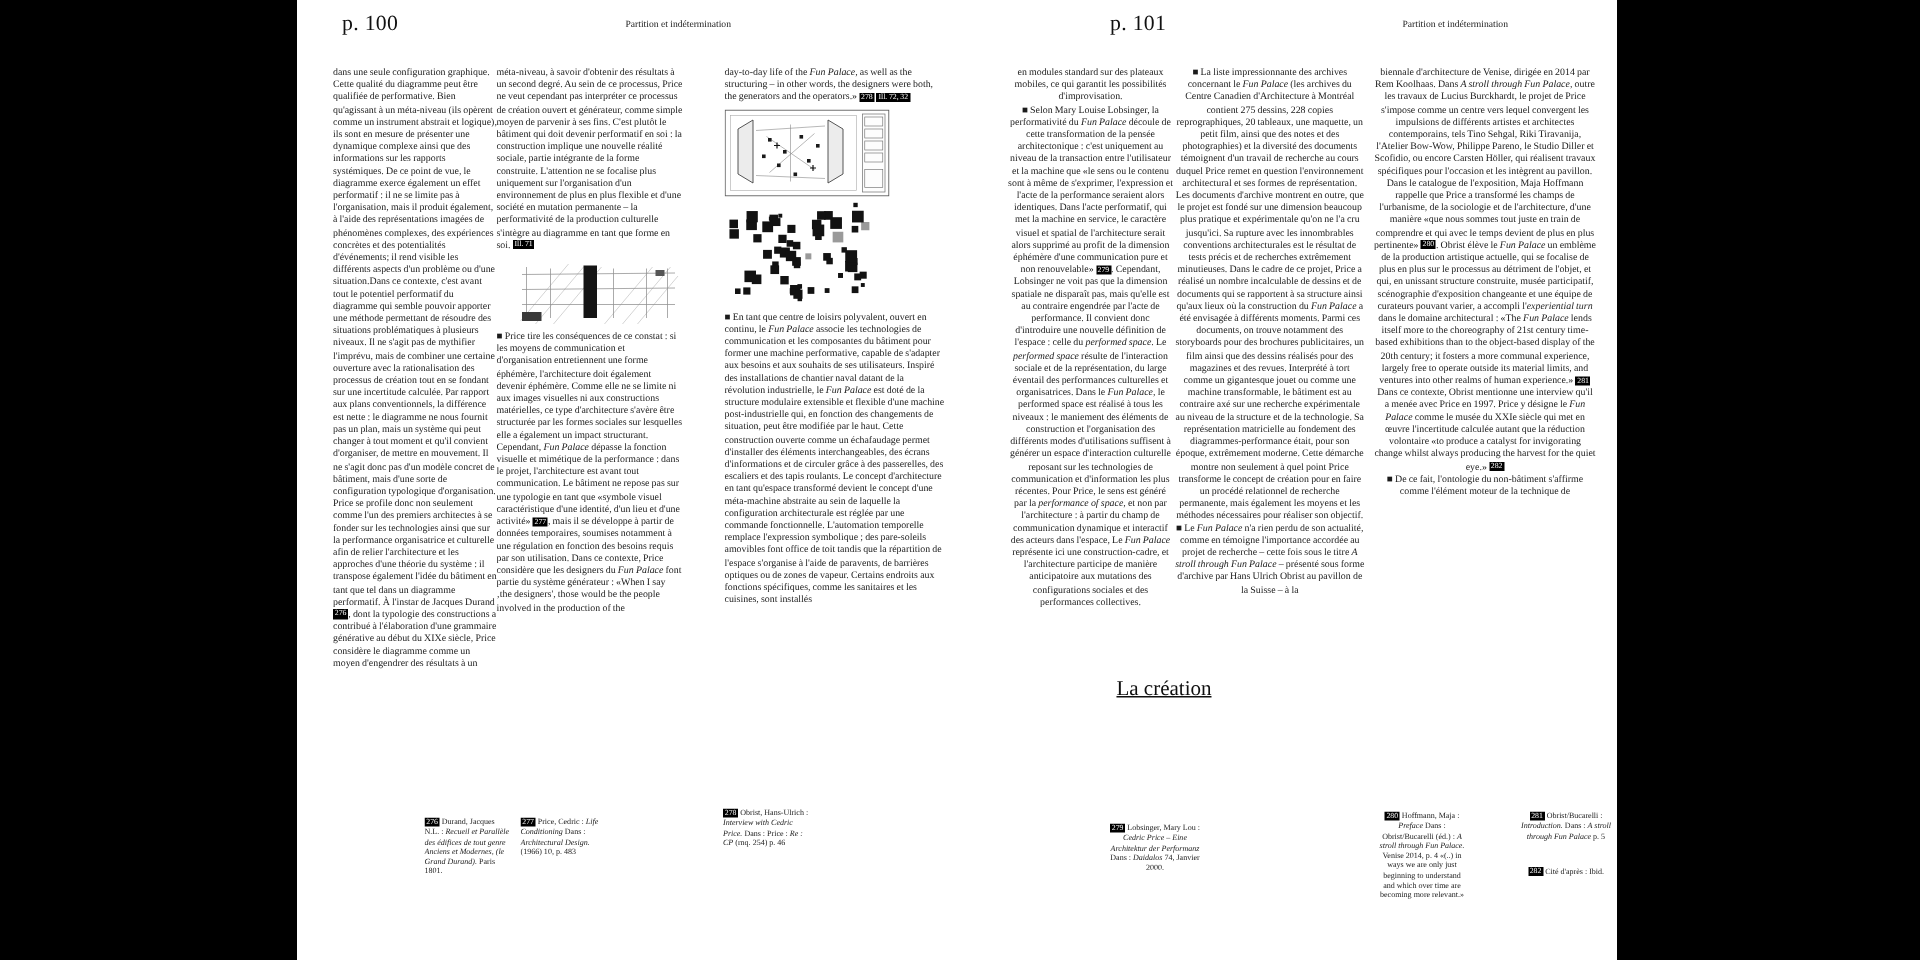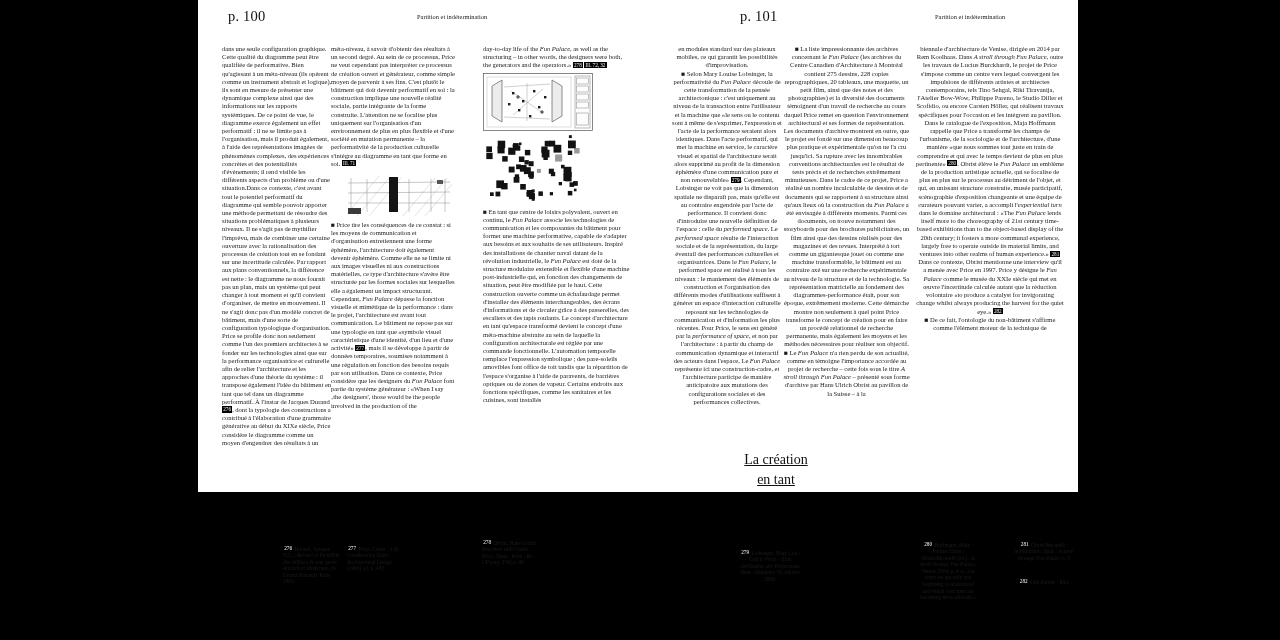--- a/index.html
+++ b/index.html
@@ -1,20 +1,20 @@
 <!DOCTYPE html>
 <html><head>
 <meta charset="utf-8">
 <style>
   html,body{margin:0;padding:0;}
   body{
     width:1280px;height:640px;position:relative;background:#000;
     font-family:"Liberation Serif","DejaVu Serif",serif;overflow:hidden;
   }
-  .spread{position:absolute;left:198px;top:0;width:880px;height:492px;background:#ffffff;}
+  .spread{position:absolute;left:198px;top:0;width:880px;height:640px;background:#ffffff;}
   .page{position:absolute;top:0;height:640px;width:440px;}
   .page-100{left:0;}
   .page-101{left:440px;text-align:center;}
   .pagenum{position:absolute;font-size:14.5px;color:#111;letter-spacing:.2px;}
   .runtitle{position:absolute;font-size:6.4px;color:#222;}
   .col{position:absolute;color:#1b1b1b;font-size:6.6px;line-height:8.2px;overflow:hidden;word-spacing:-0.2px;}
   .col p{margin:0;}
   .col i{font-style:italic;}
   .ref{
     background:#000;color:#fff;font-size:5.2px;line-height:6.1px;
@@ -192,21 +192,20 @@
     <div class="col" style="left:145px;top:45px;width:127px;height:484px;">
         <p>■ La liste impressionnante des archives concernant le <i>Fun Palace</i> (les archives du Centre Canadien d'Architecture à Montréal contient 275 dessins, 228 copies reprographiques, 20 tableaux, une maquette, un petit film, ainsi que des notes et des photographies) et la diversité des documents témoignent d'un travail de recherche au cours duquel Price remet en question l'environnement architectural et ses formes de représentation. Les documents d'archive montrent en outre, que le projet est fondé sur une dimension beaucoup plus pratique et expérimentale qu'on ne l'a cru jusqu'ici. Sa rupture avec les innombrables conventions architecturales est le résultat de tests précis et de recherches extrêmement minutieuses. Dans le cadre de ce projet, Price a réalisé un nombre incalculable de dessins et de documents qui se rapportent à sa structure ainsi qu'aux lieux où la construction du <i>Fun Palace</i> a été envisagée à différents moments. Parmi ces documents, on trouve notamment des storyboards pour des brochures publicitaires, un film ainsi que des dessins réalisés pour des magazines et des revues. Interprété à tort comme un gigantesque jouet ou comme une machine transformable, le bâtiment est au contraire axé sur une recherche expérimentale au niveau de la structure et de la technologie. Sa représentation matricielle au fondement des diagrammes-performance était, pour son époque, extrêmement moderne. Cette démarche montre non seulement à quel point Price transforme le concept de création pour en faire un procédé relationnel de recherche permanente, mais également les moyens et les méthodes nécessaires pour réaliser son objectif.</p>
         <p>■ Le <i>Fun Palace</i> n'a rien perdu de son actualité, comme en témoigne l'importance accordée au projet de recherche – cette fois sous le titre <i>A stroll through Fun Palace</i> – présenté sous forme d'archive par Hans Ulrich Obrist au pavillon de la Suisse – à la</p>
       </div>
     <div class="col" style="left:278px;top:45px;width:148px;height:488px;">
         <p>biennale d'architecture de Venise, dirigée en 2014 par Rem Koolhaas. Dans <i>A stroll through Fun Palace</i>, outre les travaux de Lucius Burckhardt, le projet de Price s'impose comme un centre vers lequel convergent les impulsions de différents artistes et architectes contemporains, tels Tino Sehgal, Riki Tiravanija, l'Atelier Bow-Wow, Philippe Pareno, le Studio Diller et Scofidio, ou encore Carsten Höller, qui réalisent travaux spécifiques pour l'occasion et les intègrent au pavillon. Dans le catalogue de l'exposition, Maja Hoffmann rappelle que Price a transformé les champs de l'urbanisme, de la sociologie et de l'architecture, d'une manière «que nous sommes tout juste en train de comprendre et qui avec le temps devient de plus en plus pertinente» <span class="ref">280</span>. Obrist élève le <i>Fun Palace</i> un emblème de la production artistique actuelle, qui se focalise de plus en plus sur le processus au détriment de l'objet, et qui, en unissant structure construite, musée participatif, scénographie d'exposition changeante et une équipe de curateurs pouvant varier, a accompli l'<i>experiential turn</i> dans le domaine architectural : «The <i>Fun Palace</i> lends itself more to the choreography of 21st century time-based exhibitions than to the object-based display of the 20th century; it fosters a more communal experience, largely free to operate outside its material limits, and ventures into other realms of human experience.» <span class="ref">281</span> Dans ce contexte, Obrist mentionne une interview qu'il a menée avec Price en 1997. Price y désigne le <i>Fun Palace</i> comme le musée du XXIe siècle qui met en œuvre l'incertitude calculée autant que la réduction volontaire «to produce a catalyst for invigorating change whilst always producing the harvest for the quiet eye.» <span class="ref">282</span></p>
         <p>■ De ce fait, l'ontologie du non-bâtiment s'affirme comme l'élément moteur de la technique de</p>
       </div>
     <div class="heading" style="left:33px;top:450px;width:210px;">
         <div>La création</div>
-        <div>en tant</div>
       </div>
     <div class="fn" style="left:100px;top:549px;width:64px;height:55px;"><span class="ref">279</span> Lobsinger, Mary Lou : <i>Cedric Price – Eine Architektur der Performanz</i> Dans : <i>Daidalos</i> 74, Janvier 2000.</div>
     <div class="fn" style="left:280px;top:541px;width:60px;height:85px;"><span class="ref">280</span> Hoffmann, Maja : <i>Preface</i> Dans : Obrist/Bucarelli (éd.) : <i>A stroll through Fun Palace.</i> Venise 2014, p. 4 «(..) in ways we are only just beginning to understand and which over time are becoming more relevant.»</div>
     <div class="fn" style="left:375px;top:541px;width:62px;height:32px;"><span class="ref">281</span> Obrist/Bucarelli : <i>Introduction.</i> Dans : <i>A stroll through Fun Palace</i> p. 5</div>
     <div class="fn" style="left:375px;top:578px;width:62px;height:20px;"><span class="ref">282</span> Cité d'après : Ibid.</div>
   </section>
 
 </div>
 
 </body></html>

